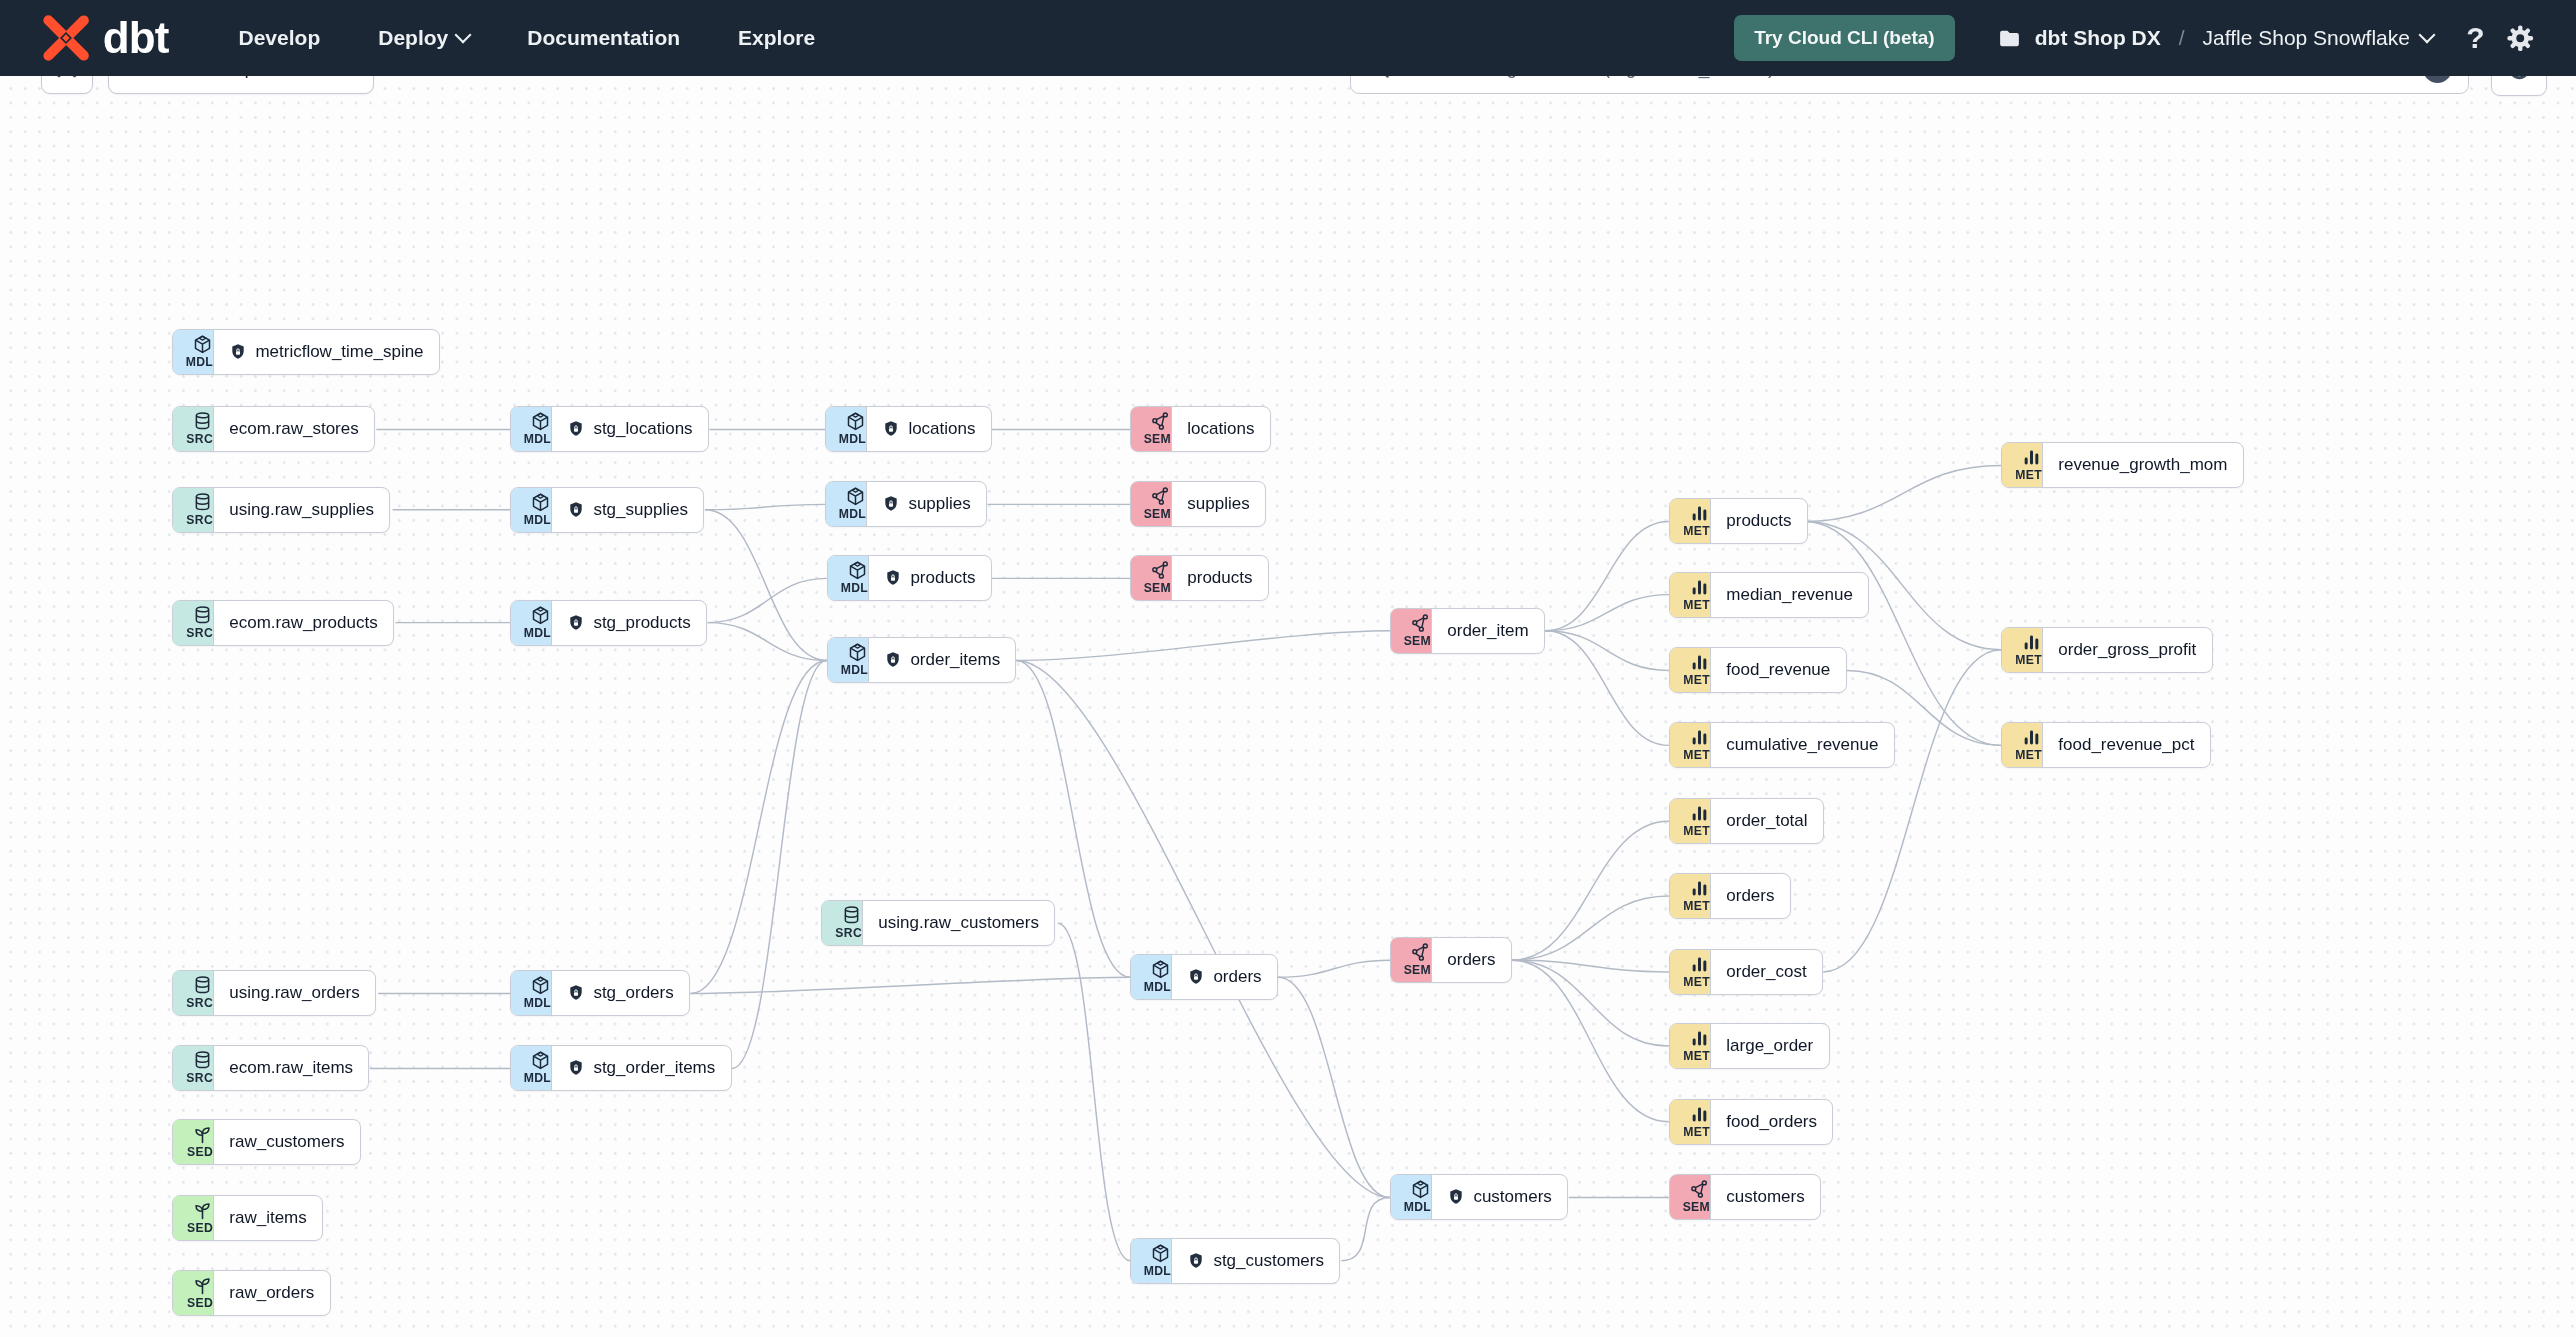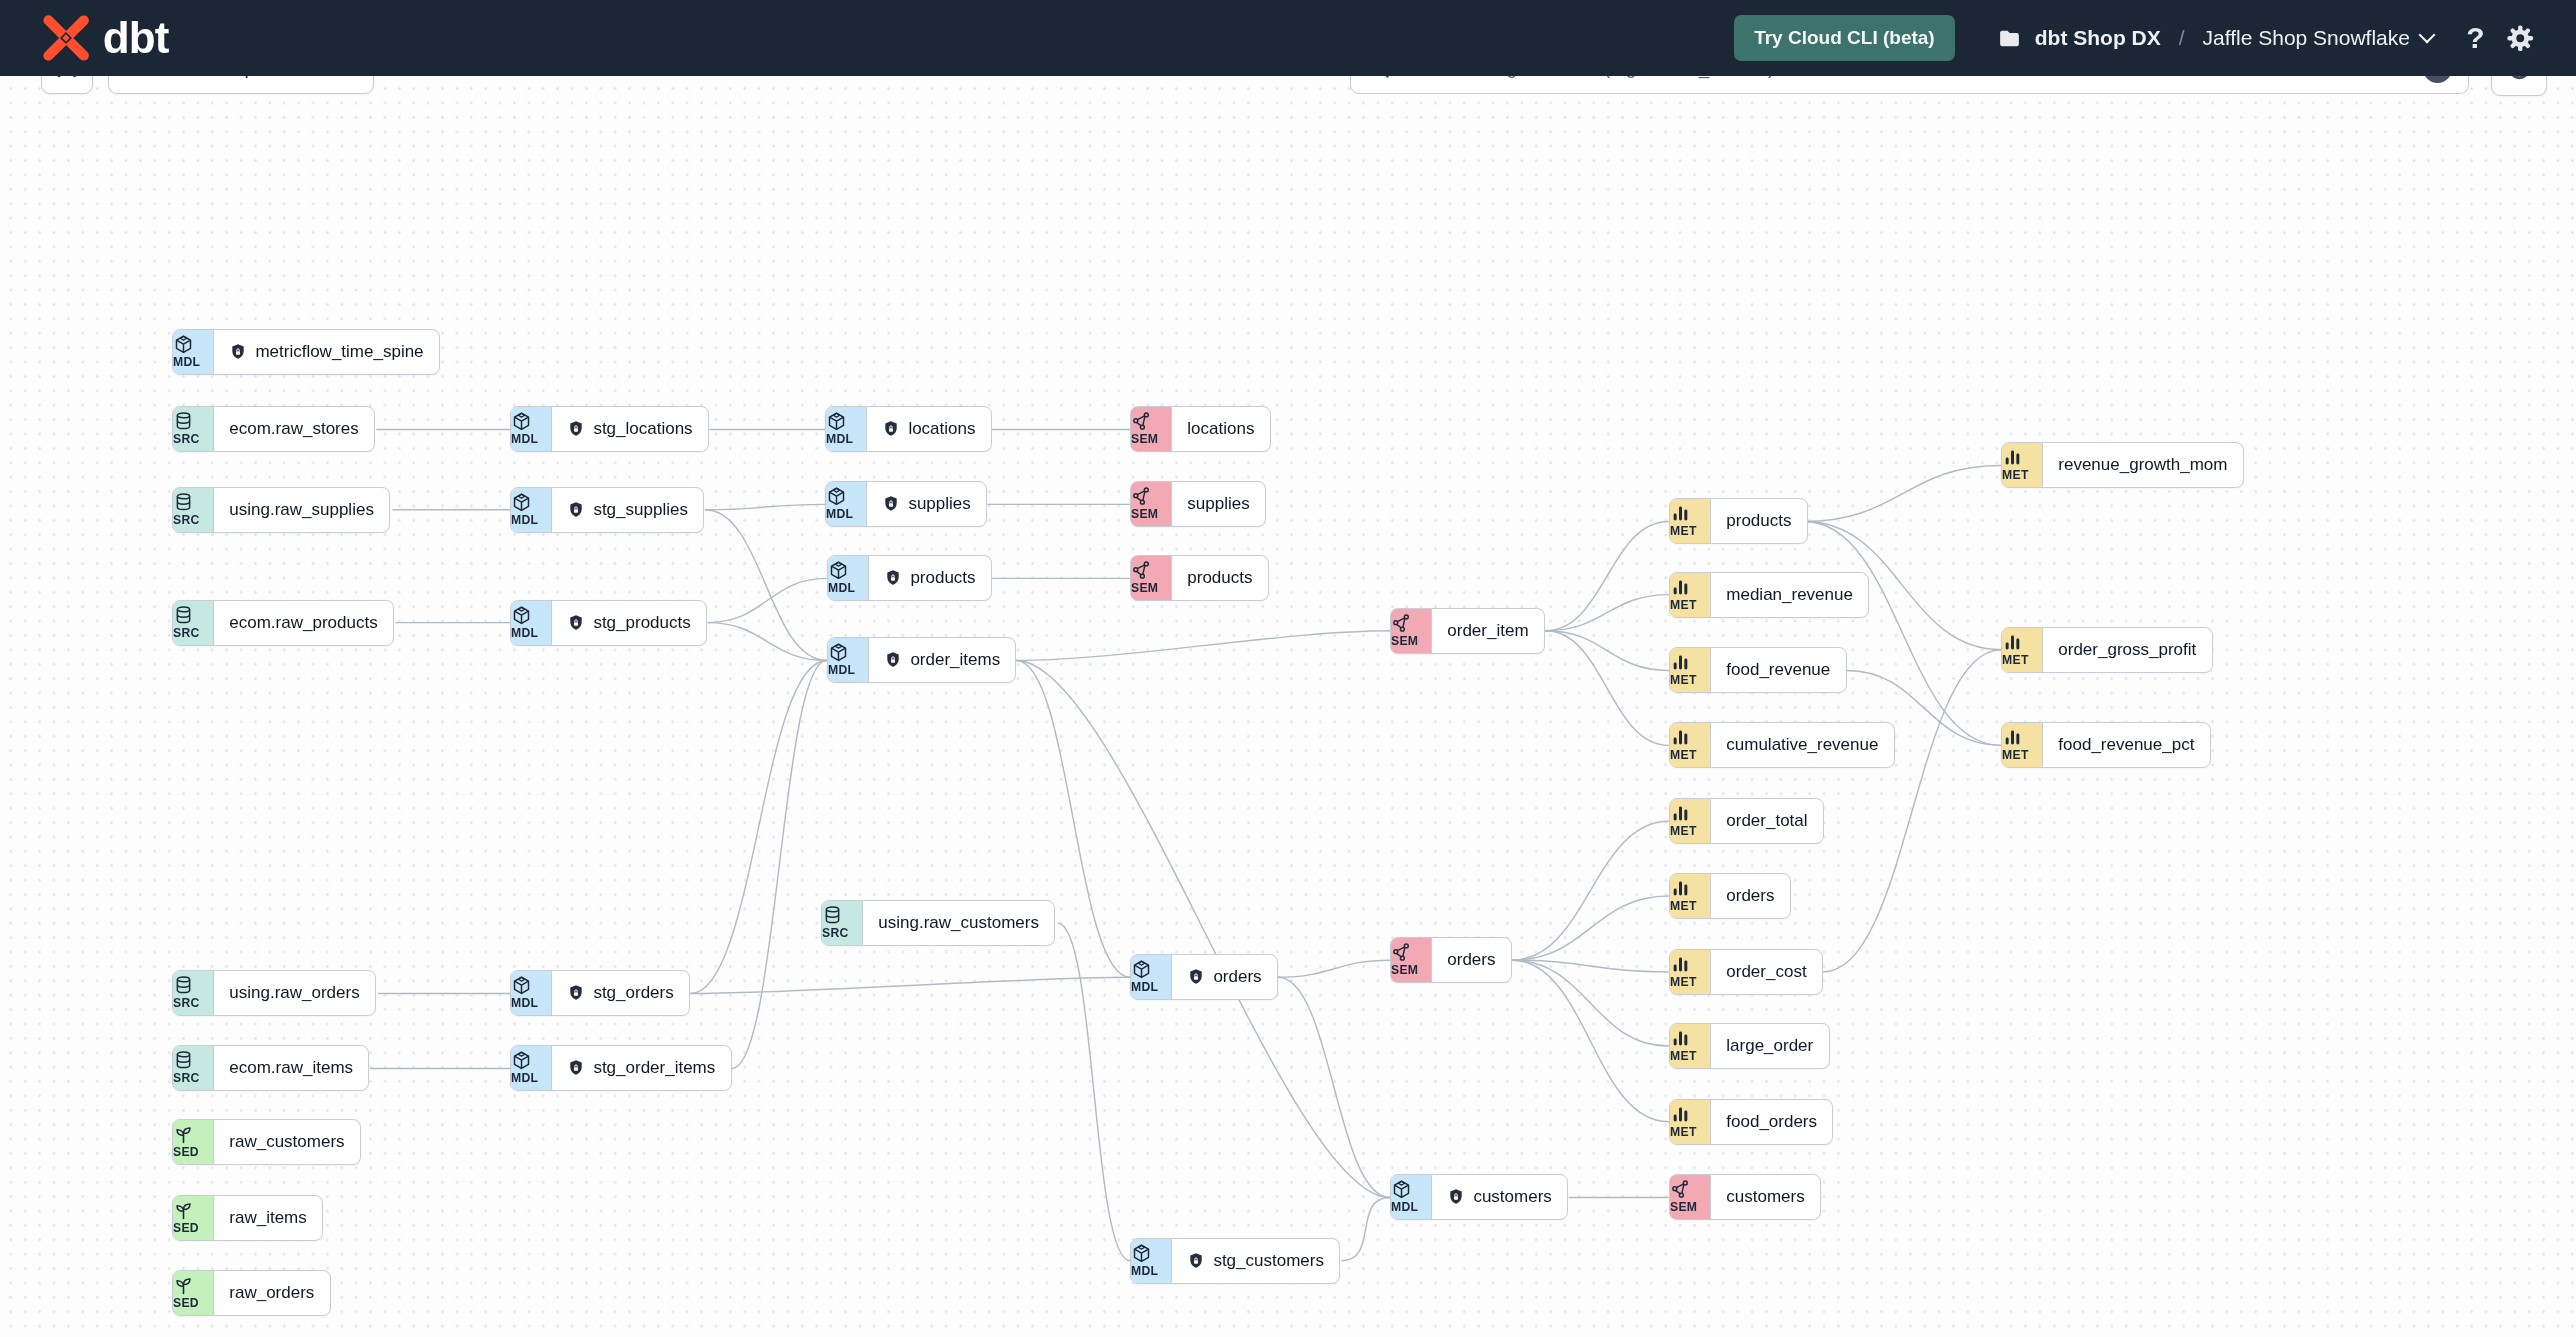--- a/index.html
+++ b/index.html
@@ -56,41 +56,56 @@
             align-items:center;justify-content:center;font-size:17px;font-weight:700;
             font-family:"Liberation Serif",serif;cursor:pointer;flex:0 0 auto;}
   .refresh-btn{left:2491px;top:42px;width:56px;height:54px;}
   
   .node{
     position:absolute;height:46px;display:flex;align-items:stretch;background:#ffffff;
     border:1.4px solid #c9cdd6;border-radius:8.1px;box-sizing:border-box;z-index:10;
     box-shadow:0 0.9px 1.8px rgba(16,24,40,.04);cursor:pointer;white-space:nowrap;
   }
   .tile{
-    width:40px;flex:0 0 40px;display:flex;flex-direction:column;align-items:flex-start;justify-content:center;
+    width:40px;flex:0 0 40px;display:flex;flex-direction:column;align-items:flex-end;justify-content:center;
     border-right:1.4px solid #c9cdd6;border-radius:6.3px 0 0 6.3px;gap:0.9px;
   }
   .tile .ttxt{font-size:12.2px;font-weight:600;color:#1d2939;line-height:1.1;letter-spacing:0.3px;}
   .lbl{display:flex;align-items:center;gap:8.1px;padding:0 15.3px;font-size:17px;font-weight:500;color:#101828;}
   .node svg{display:block;}
 </style>
 </head>
 <body>
 
 <div class="navbar">
   <div class="brand">
     <svg width="52" height="52" viewBox="0 0 32 32">
       <g fill="#ff4f2e">
         <rect x="13" y="-2.5" width="6.2" height="37" rx="3.1" transform="rotate(45 16 16)"></rect>
         <rect x="13" y="-2.5" width="6.2" height="37" rx="3.1" transform="rotate(-45 16 16)"></rect>
       </g>
       <rect x="13.4" y="13.4" width="5.2" height="5.2" transform="rotate(45 16 16)" fill="#1b2735"></rect>
       <rect x="14.4" y="14.4" width="3.2" height="3.2" transform="rotate(45 16 16)" fill="#ff4f2e"></rect>
     </svg>
     <span class="brand-text">dbt</span>
+  </div>
+  <div class="nav-links">
+    <span class="nav-link">
+        <span>Develop</span>
+      </span>
+    <span class="nav-link">
+        <span>Deploy</span>
+        <span class="chev"></span>
+      </span>
+    <span class="nav-link">
+        <span>Documentation</span>
+      </span>
+    <span class="nav-link">
+        <span>Explore</span>
+      </span>
   </div>
   <div class="nav-right">
     <button class="cli-btn">Try Cloud CLI (beta)</button>
     <div class="acct">
       <svg width="25" height="25" viewBox="0 0 24 24">
         <path d="M3 6.5a2 2 0 0 1 2-2h5l2.2 2.3H19a2 2 0 0 1 2 2v8.7a2 2 0 0 1-2 2H5a2 2 0 0 1-2-2z" fill="#e7eaee"></path>
       </svg>
       <span class="name">dbt Shop DX</span>
       <span class="slash">/</span>
       <span class="proj">

